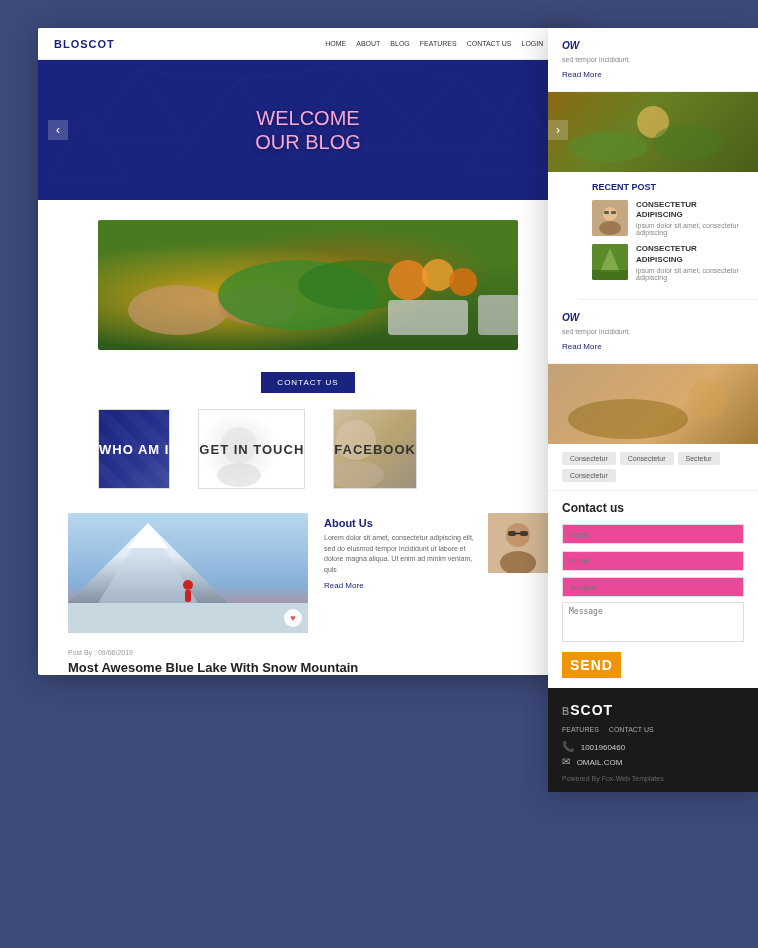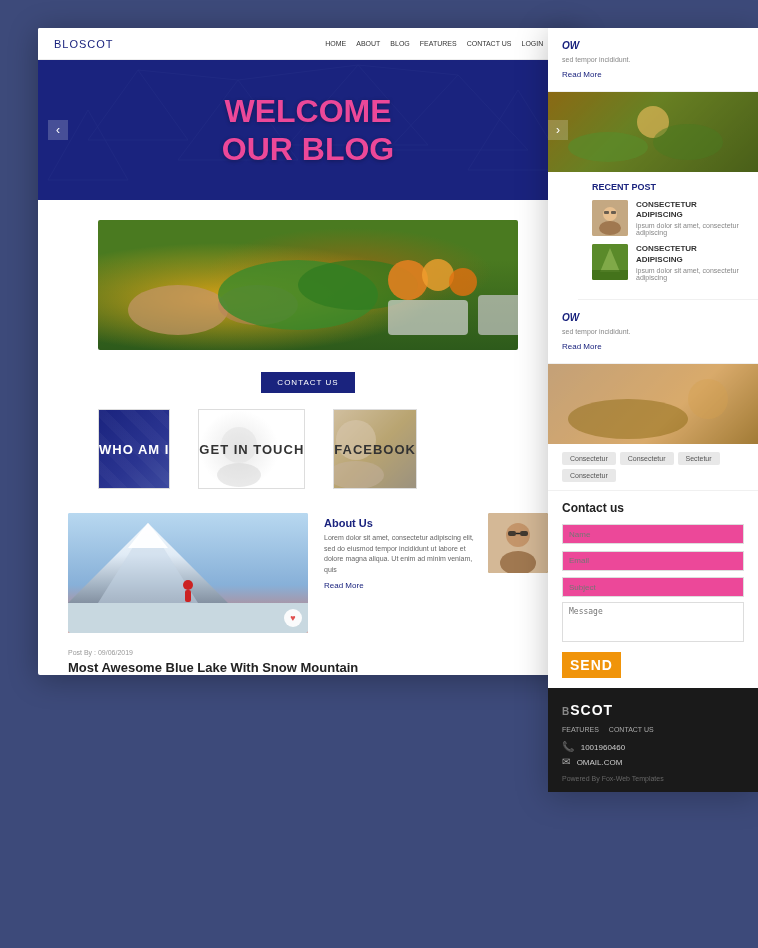--- a/index.html
+++ b/index.html
@@ -34,21 +34,21 @@
     
     .site-header {
       background: #fff;
       display: flex;
       align-items: center;
       padding: 0 16px;
       height: 32px;
       border-bottom: 1px solid #eee;
     }
     .site-logo {
-      font-weight: normal;
+      font-weight: bold;
       font-size: 11px;
       color: #1a237e;
       letter-spacing: 1px;
     }
     .site-nav {
       margin-left: auto;
       display: flex;
       gap: 10px;
       align-items: center;
     }
@@ -81,23 +81,23 @@
     .hero-bg-pattern svg {
       width: 100%;
       height: 100%;
     }
     .hero-text {
       text-align: center;
       z-index: 2;
       position: relative;
     }
     .hero-title {
-      color: #ec4899;
-      font-size: 32px;
-      font-weight: bold;
+      color: #f9a8d4;
+      font-size: 20px;
+      font-weight: normal;
       line-height: 1.2;
       text-shadow: 0 1px 4px rgba(0,0,0,0.3);
     }
     .hero-arrow-left {
       position: absolute;
       left: 10px;
       top: 50%;
       transform: translateY(-50%);
       background: rgba(255,255,255,0.2);
       color: #fff;

